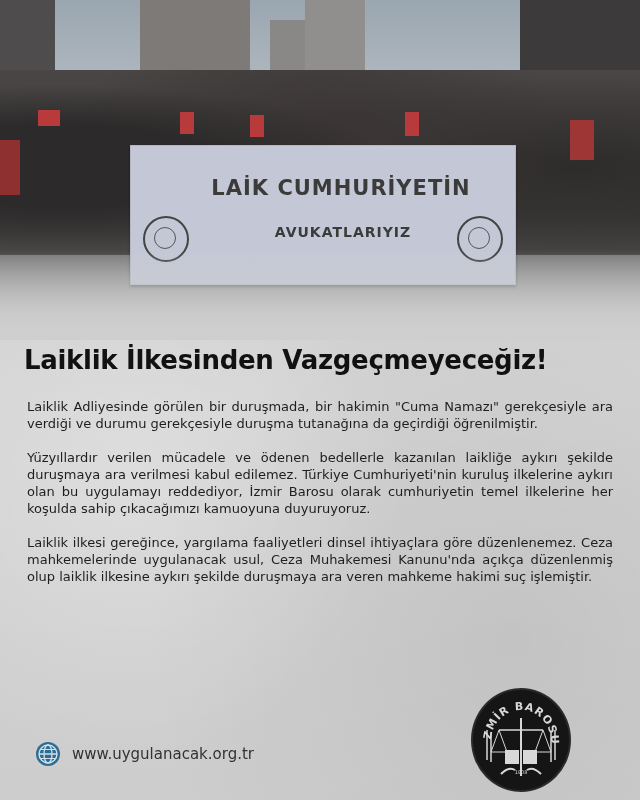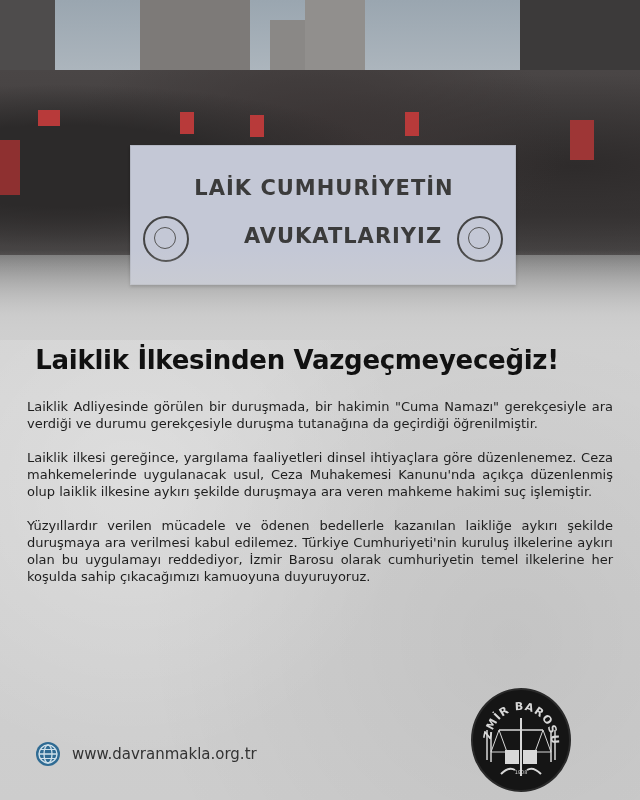--- a/index.html
+++ b/index.html
@@ -20,29 +20,29 @@
       radial-gradient(ellipse at 50% 30%, #3a3434 0, transparent 55%),
       radial-gradient(ellipse at 90% 40%, #2e2b2b 0, transparent 45%),
       linear-gradient(180deg,#4a4646 0%,#3b3838 60%,#5a5858 100%);}
   .flag{position:absolute;width:22px;height:16px;background:#b83a3a;}
   .street{position:absolute;left:0;top:255px;width:640px;height:85px;
     background:linear-gradient(180deg,#7a7a7a 0%,#a8a8a8 55%,#cfcfcf 100%);}
   .fade{position:absolute;left:0;top:250px;width:640px;height:100px;
     background:linear-gradient(180deg,rgba(207,207,207,0) 0%,rgba(207,207,207,.85) 65%,#cfcfcf 100%);}
   .banner{position:absolute;left:130px;top:145px;width:384px;height:138px;
     background:#c4c8d6;border:1px solid #b4b8c4;box-shadow:0 2px 3px rgba(0,0,0,.3);}
-  .banner .l1,.banner .l2{position:absolute;left:1px;width:100%;text-align:center;
+  .banner .l1,.banner .l2{position:absolute;left:18px;width:100%;text-align:center;
     font-family:"DejaVu Sans",sans-serif;font-weight:bold;color:#3b3b3b;letter-spacing:1px;}
   .banner .l1{top:30px;font-size:21px;}
-  .banner .l2{top:78px;font-size:21px;left:20px;}
+  .banner .l2{top:78px;font-size:14px;left:20px;}
   .bseal{position:absolute;top:70px;width:42px;height:42px;border-radius:50%;
     border:2px solid #444;background:#c4c8d6;}
   .bseal::after{content:"";position:absolute;left:9px;top:9px;width:20px;height:20px;border-radius:50%;border:1px solid #555;}
-  h1{position:absolute;left:0;top:345px;width:594px;margin:0;text-align:center;
-    font-family:"DejaVu Sans",sans-serif;font-weight:bold;font-size:26px;color:#111;letter-spacing:-.3px;}
+  h1{position:absolute;left:0;top:345px;width:594px;margin:0;
+    font-family:"DejaVu Sans",sans-serif;font-weight:bold;font-size:26px;color:#111;letter-spacing:-.3px;padding-left:24px;}
   .body{position:absolute;left:27px;top:398px;width:586px;color:#1e1e1e;
     font-family:"DejaVu Sans",sans-serif;font-size:13px;line-height:17px;}
   .body p{margin:0 0 17px 0;text-align:justify;}
   .footer-link{position:absolute;left:36px;top:742px;display:flex;align-items:center;gap:12px;}
   .globe{width:24px;height:24px;border-radius:50%;background:#2f6b93;position:relative;overflow:hidden;}
   .globe svg{position:absolute;left:0;top:0;}
   .url{font-family:"DejaVu Sans",sans-serif;font-size:15px;color:#333;}
   .seal{position:absolute;left:471px;top:688px;width:96px;height:100px;border-radius:50%;
     background:#151515;border:2px solid #2a2a2a;}
 </style>
@@ -73,35 +73,35 @@
     <div class="bseal" style="left:12px;"></div>
     <div class="bseal" style="right:12px;"></div>
   </div>
   <div class="fade"></div>
 </div>
 
 <h1>Laiklik İlkesinden Vazgeçmeyeceğiz!</h1>
 
 <div class="body">
   <p>Laiklik Adliyesinde görülen bir duruşmada, bir hakimin "Cuma Namazı" gerekçesiyle ara verdiği ve durumu gerekçesiyle duruşma tutanağına da geçirdiği öğrenilmiştir.</p>
+  <p>Yüzyıllardır verilen mücadele ve ödenen bedellerle kazanılan laikliğe aykırı şekilde duruşmaya ara verilmesi kabul edilemez. Türkiye Cumhuriyeti'nin kuruluş ilkelerine aykırı olan bu uygulamayı reddediyor, İzmir Barosu olarak cumhuriyetin temel ilkelerine her koşulda sahip çıkacağımızı kamuoyuna duyuruyoruz.</p>
   <p>Laiklik ilkesi gereğince, yargılama faaliyetleri dinsel ihtiyaçlara göre düzenlenemez. Ceza mahkemelerinde uygulanacak usul, Ceza Muhakemesi Kanunu'nda açıkça düzenlenmiş olup laiklik ilkesine aykırı şekilde duruşmaya ara veren mahkeme hakimi suç işlemiştir.</p>
-  <p>Yüzyıllardır verilen mücadele ve ödenen bedellerle kazanılan laikliğe aykırı şekilde duruşmaya ara verilmesi kabul edilemez. Türkiye Cumhuriyeti'nin kuruluş ilkelerine aykırı olan bu uygulamayı reddediyor, İzmir Barosu olarak cumhuriyetin temel ilkelerine her koşulda sahip çıkacağımızı kamuoyuna duyuruyoruz.</p>
 </div>
 
 <div class="footer-link">
   <span class="globe">
     <svg width="24" height="24" viewBox="0 0 24 24">
       <circle cx="12" cy="12" r="9" fill="none" stroke="#cfe0ea" stroke-width="1.4"></circle>
       <ellipse cx="12" cy="12" rx="4" ry="9" fill="none" stroke="#cfe0ea" stroke-width="1.3"></ellipse>
       <line x1="3" y1="12" x2="21" y2="12" stroke="#cfe0ea" stroke-width="1.3"></line>
       <line x1="5" y1="7.5" x2="19" y2="7.5" stroke="#cfe0ea" stroke-width="1.1"></line>
       <line x1="5" y1="16.5" x2="19" y2="16.5" stroke="#cfe0ea" stroke-width="1.1"></line>
     </svg>
   </span>
-  <span class="url">www.davranmakla.org.tr</span>
+  <span class="url">www.uygulanacak.org.tr</span>
 </div>
 
 <div class="seal">
   <svg width="96" height="100" viewBox="0 0 96 100">
     <defs>
       <path id="arc" d="M18,52 A30,32 0 0 1 78,52"></path>
     </defs>
     <text font-family="DejaVu Sans, sans-serif" font-size="11" font-weight="bold" fill="#d8d8d8" letter-spacing="1">
       <textPath href="#arc" startOffset="50%" text-anchor="middle">İZMİR BAROSU</textPath>
     </text>

